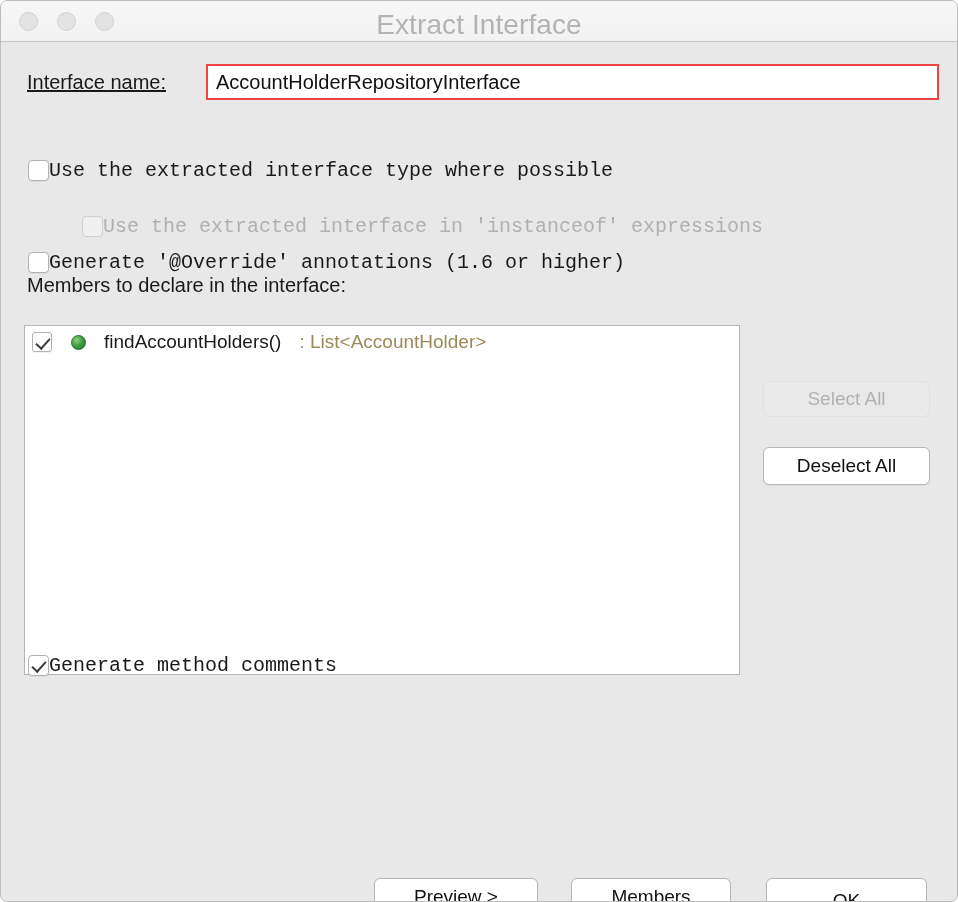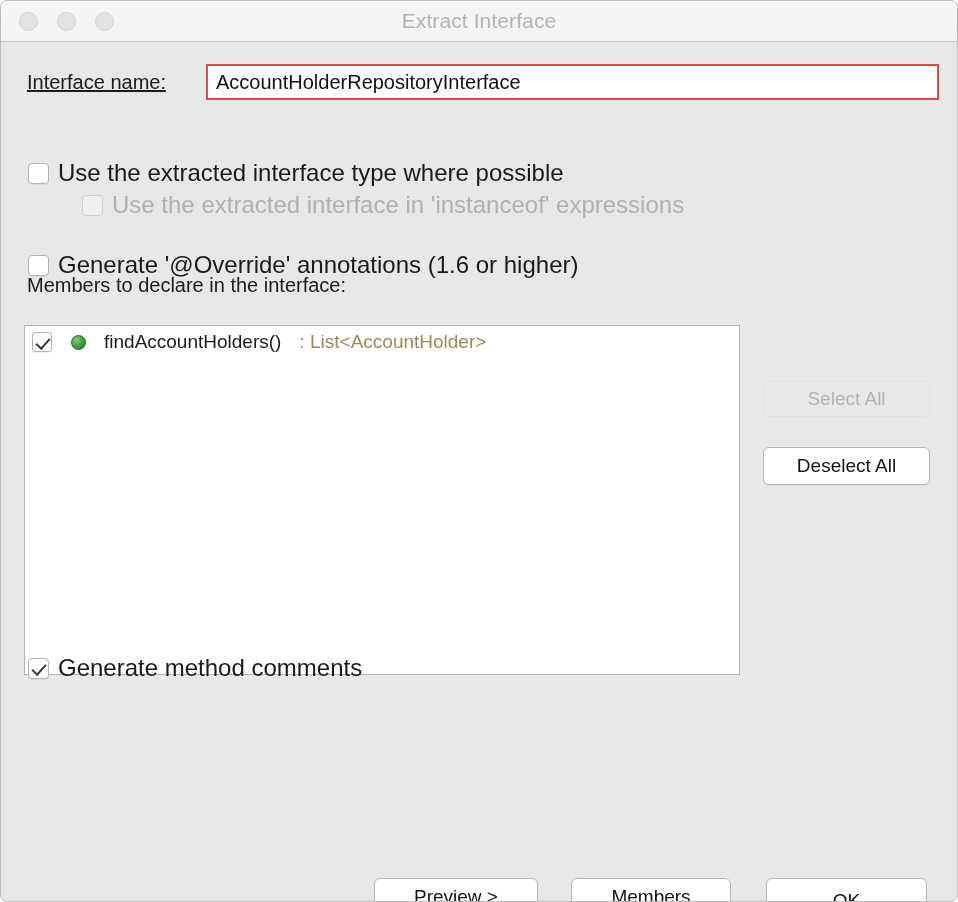--- a/index.html
+++ b/index.html
@@ -48,21 +48,21 @@
   }
   .traffic.close { left: 18px; }
   .traffic.min   { left: 56px; }
   .traffic.max   { left: 94px; }
 
   .title-text {
     position: absolute;
     left: 0; right: 0;
     top: 8px;
     text-align: center;
-    font-size: 21px;
+    font-size: 28px;
     color: #b3b3b3;
     letter-spacing: 0.1px;
   }
 
   
   .content {
     position: absolute;
     left: 0;
     top: 41px;
     width: 958px;
@@ -129,29 +129,30 @@
     position: absolute;
     left: 6px;
     top: 2px;
     width: 6px;
     height: 12px;
     border: solid #3a3a3a;
     border-width: 0 2.4px 2.4px 0;
     transform: rotate(42deg);
   }
   .cblabel {
-    margin-left: 9px;
-    font-size: 24px;
-    color: #1a1a1a;
-    white-space: nowrap;
+    margin-left: 0;
+    font-size: 20px;
+    color: #1a1a1a;
+    white-space: nowrap;
+    font-family: Liberation Mono, monospace;
   }
   .cblabel.disabled { color: #b0b0b0; }
 
   #cb-use-type   { left: 27px; top: 117px; }
-  #cb-instanceof { left: 81px; top: 149px; }
+  #cb-instanceof { left: 81px; top: 173px; }
   #cb-override   { left: 27px; top: 209px; }
   #cb-comments   { left: 27px; top: 612px; }
 
   
   .members-label {
     position: absolute;
     left: 26px;
     top: 232px;
     font-size: 20px;
     color: #1a1a1a;

